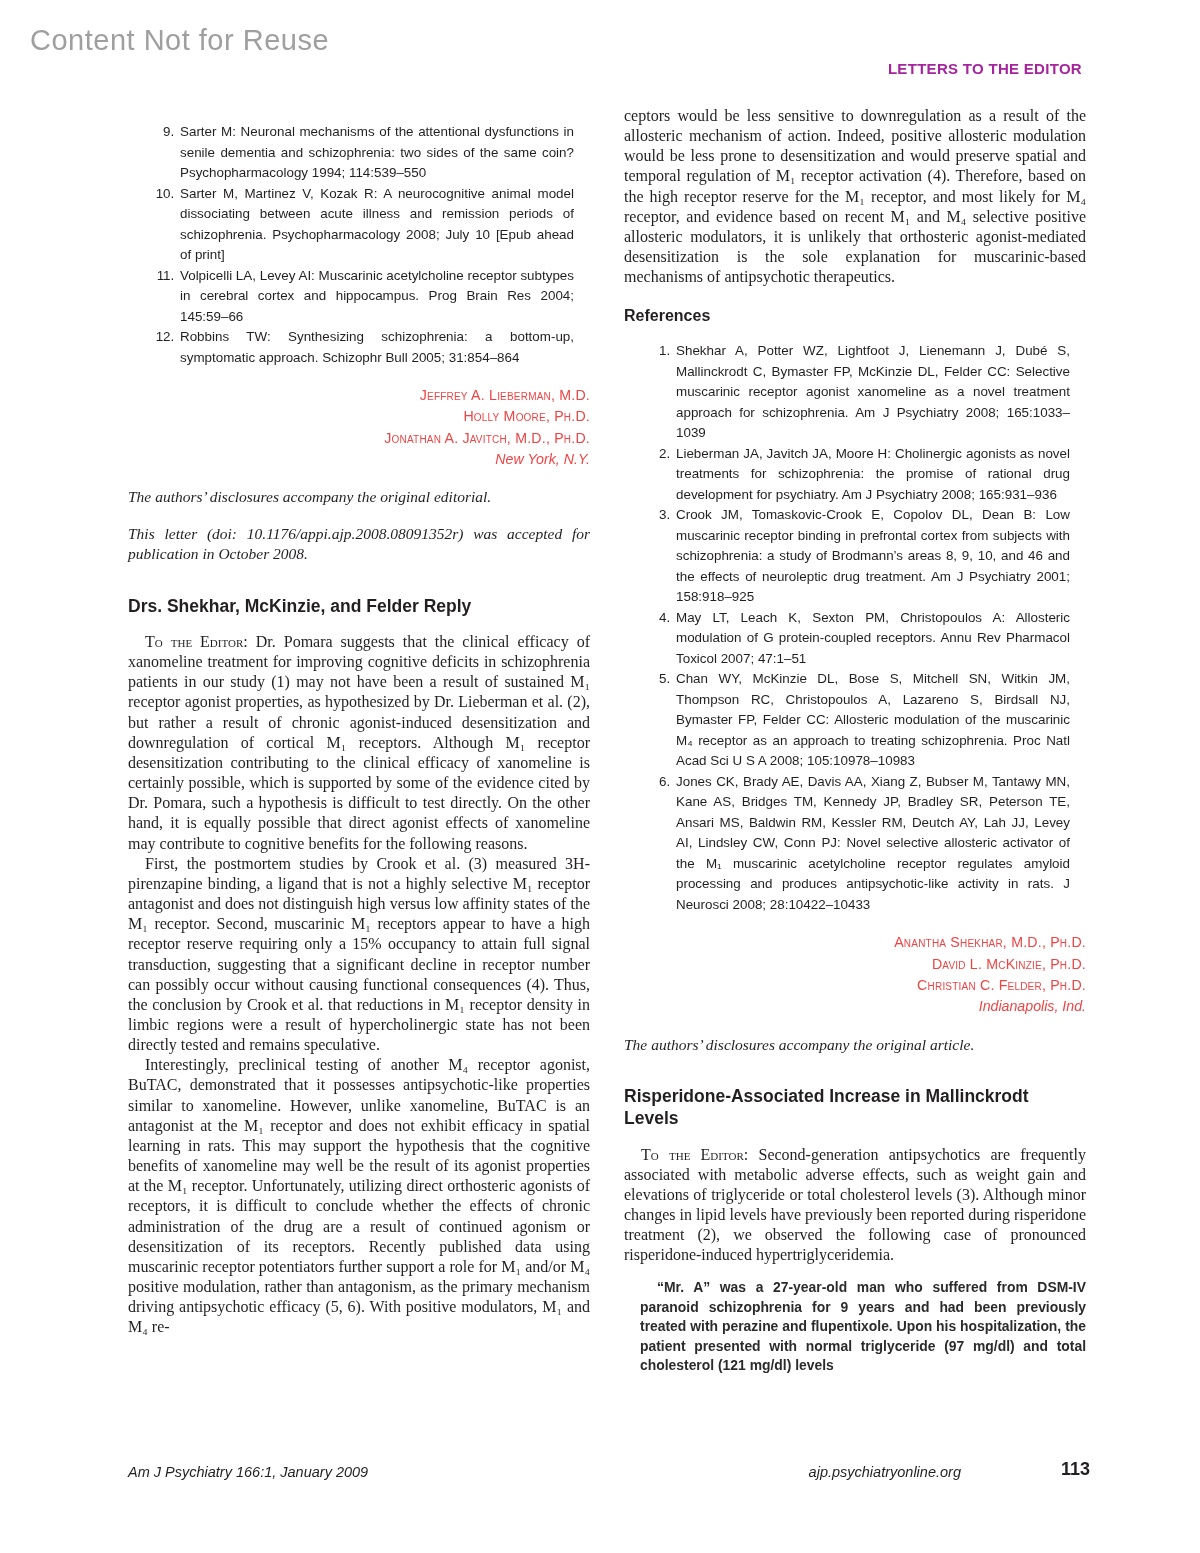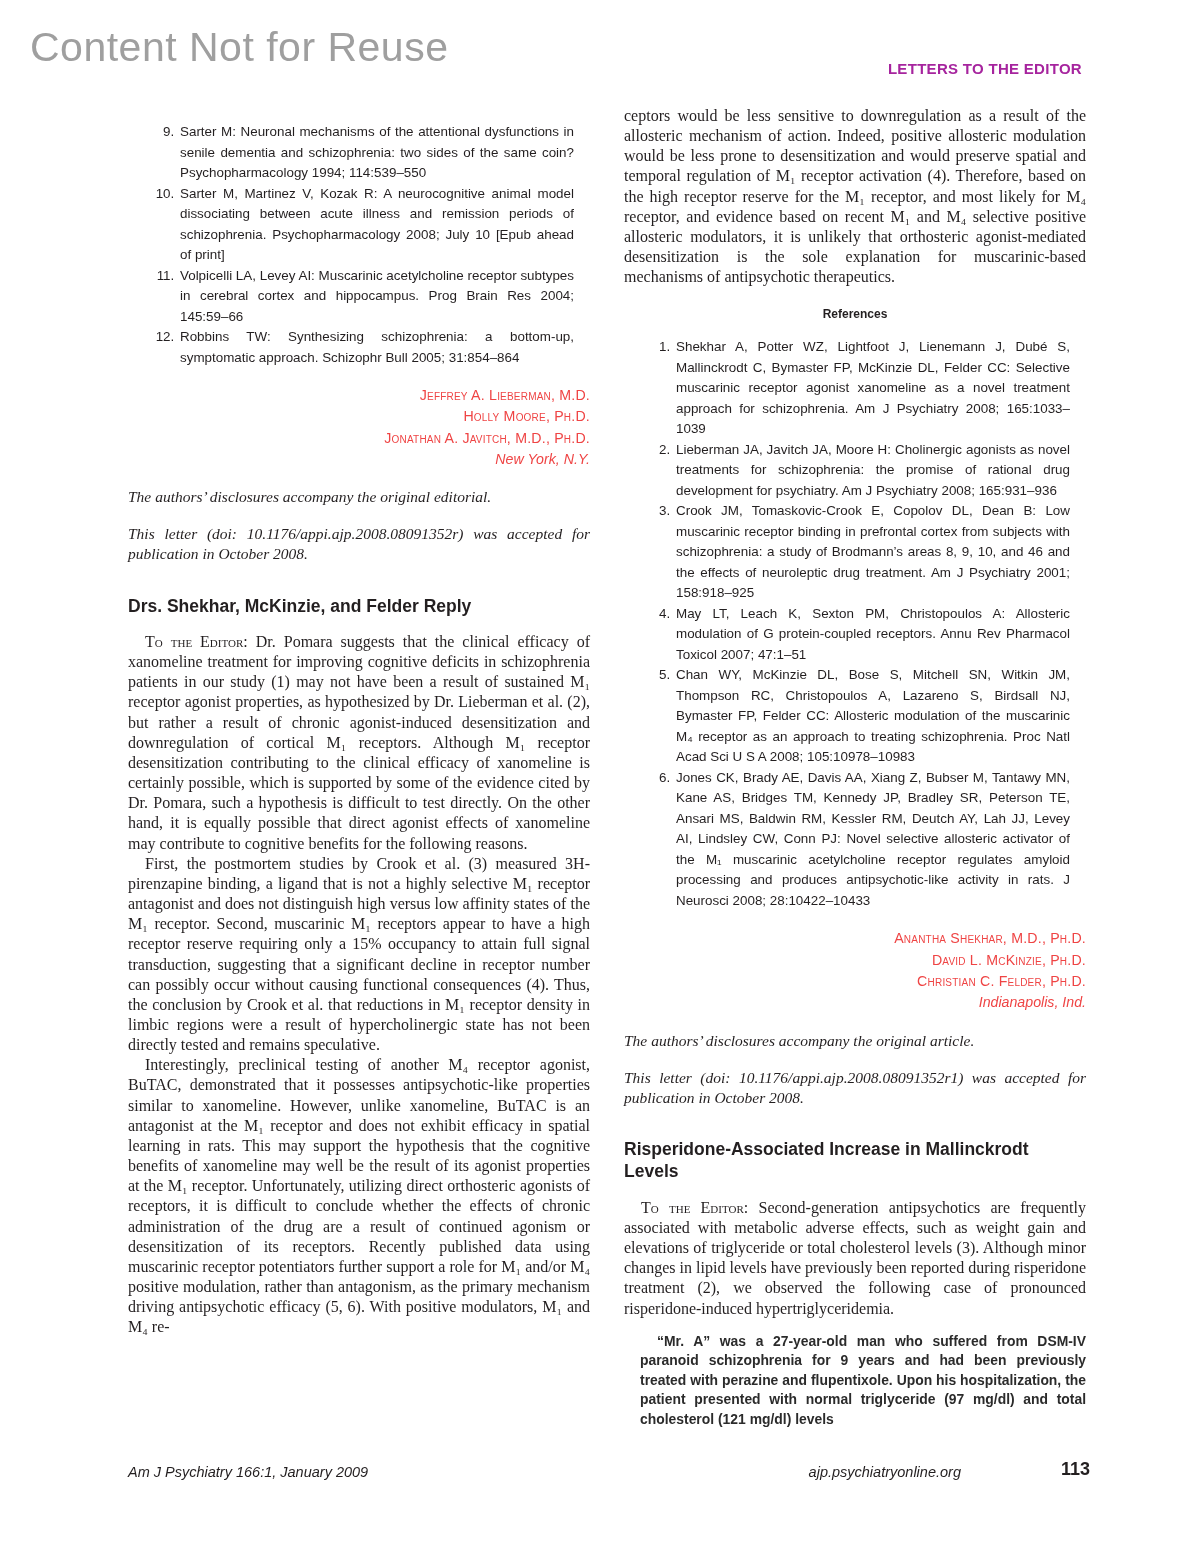--- a/index.html
+++ b/index.html
@@ -1,19 +1,19 @@
 <!DOCTYPE html>
 <html><head>
 <meta charset="utf-8">
 <style>
   html,body{margin:0;padding:0;background:#ffffff;}
   .page{position:relative;width:1200px;height:1553px;background:#ffffff;overflow:hidden;
         font-family:"Liberation Serif","DejaVu Serif",serif;color:#231f20;}
   .watermark{position:absolute;top:24px;left:30px;font-family:"Liberation Sans","DejaVu Sans",sans-serif;
-        font-size:41px;color:#9f9f9f;letter-spacing:0.5px;}
+        font-size:29px;color:#9f9f9f;letter-spacing:0.5px;}
   .running-head{position:absolute;top:60px;right:118px;font-family:"Liberation Sans","DejaVu Sans",sans-serif;
         font-weight:700;font-size:15px;letter-spacing:0.3px;}
   .columns{position:absolute;top:106px;left:128px;width:958px;display:flex;gap:34px;}
   .col{width:462px;}
 
   .ref-list{margin:16px;padding-left:34px;font-family:"Liberation Sans","DejaVu Sans",sans-serif;
         font-size:13.4px;line-height:1.53;text-align:justify;}
   .ref-list li{padding-left:2px;margin:0;}
 
   .body-para{margin:0;font-size:16px;line-height:1.26;text-align:justify;}
@@ -23,21 +23,21 @@
   .signature{margin-top:17px;text-align:right;font-family:"Liberation Sans","DejaVu Sans",sans-serif;
         font-size:14.2px;line-height:1.5;color:#ef4444;}
   .sig-name{font-variant:small-caps;letter-spacing:0.2px;}
   .sig-loc{font-style:italic;}
 
   .note{margin:17px 0 0 0;font-style:italic;font-size:15.5px;line-height:1.3;text-align:justify;}
 
   .letter-heading{margin:30px 0 15px 0;font-family:"Liberation Sans","DejaVu Sans",sans-serif;
         font-weight:700;font-size:17.5px;line-height:1.28;}
   .refs-heading{margin:20px 0 8px 0;font-family:"Liberation Sans","DejaVu Sans",sans-serif;
-        font-weight:700;font-size:12px;text-align:center;}
+        font-weight:700;font-size:16px;}
 
   .case-quote{margin:13px 0 0 16px;font-family:"Liberation Sans","DejaVu Sans",sans-serif;
         font-weight:700;font-size:13.9px;line-height:1.4;text-align:justify;text-indent:17px;color:#2b2b2b;}
 
   .footer{position:absolute;left:128px;right:110px;top:1459px;display:flex;align-items:flex-end;
         font-family:"Liberation Sans","DejaVu Sans",sans-serif;font-style:italic;font-size:14.5px;}
   .footer-url{margin-left:auto;margin-right:100px;}
   .footer-page{font-style:normal;font-weight:700;font-size:18px;}
 </style>
 </head>
@@ -90,21 +90,20 @@
       </ol>
 
       <div class="signature">
         <div class="sig-name">Anantha Shekhar, M.D., Ph.D.</div>
         <div class="sig-name">David L. McKinzie, Ph.D.</div>
         <div class="sig-name">Christian C. Felder, Ph.D.</div>
         <div class="sig-loc">Indianapolis, Ind.</div>
       </div>
 
       <p class="note">The authors’ disclosures accompany the original article.</p>
-      <p class="note">This letter (doi: 10.1176/appi.ajp.2008.08091352r1) was accepted for publication in October 2008.</p>
 
       <h2 class="letter-heading">Risperidone-Associated Increase in Mallinckrodt Levels</h2>
 
       <p class="body-para indent"><span class="lead">To the Editor:</span><span> Second-generation antipsychotics are frequently associated with metabolic adverse effects, such as weight gain and elevations of triglyceride or total cholesterol levels (3). Although minor changes in lipid levels have previously been reported during risperidone treatment (2), we observed the following case of pronounced risperidone-induced hypertriglyceridemia.</span></p>
 
       <div class="case-quote">“Mr. A” was a 27-year-old man who suffered from DSM-IV paranoid schizophrenia for 9 years and had been previously treated with perazine and flupentixole. Upon his hospitalization, the patient presented with normal triglyceride (97 mg/dl) and total cholesterol (121 mg/dl) levels</div>
     </div>
   </div>
 
   <div class="footer">

